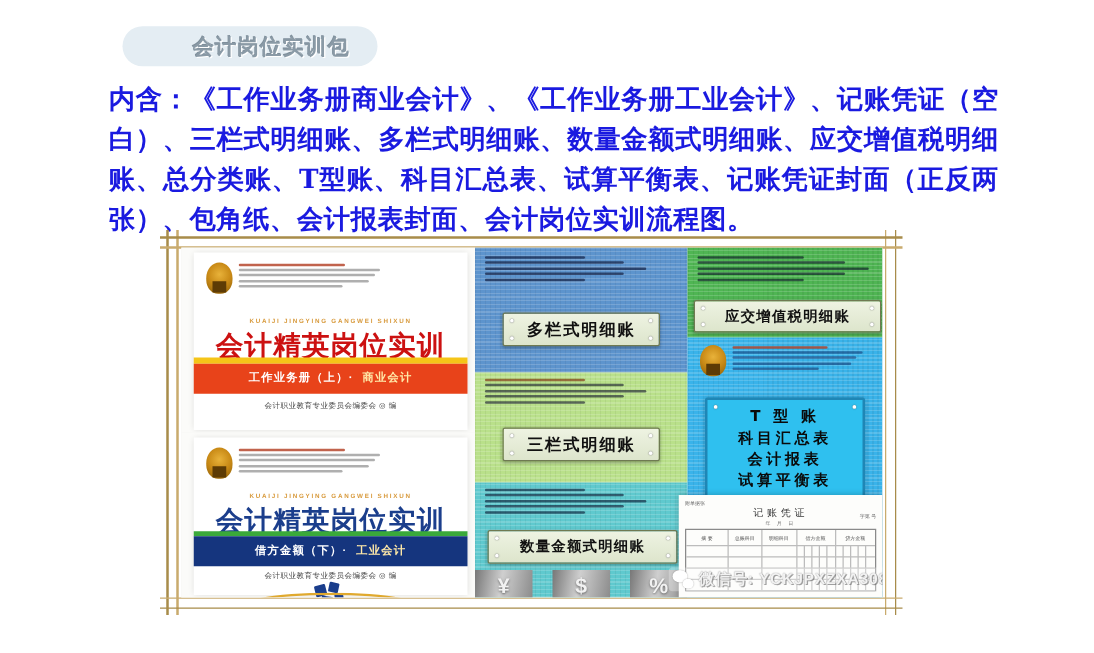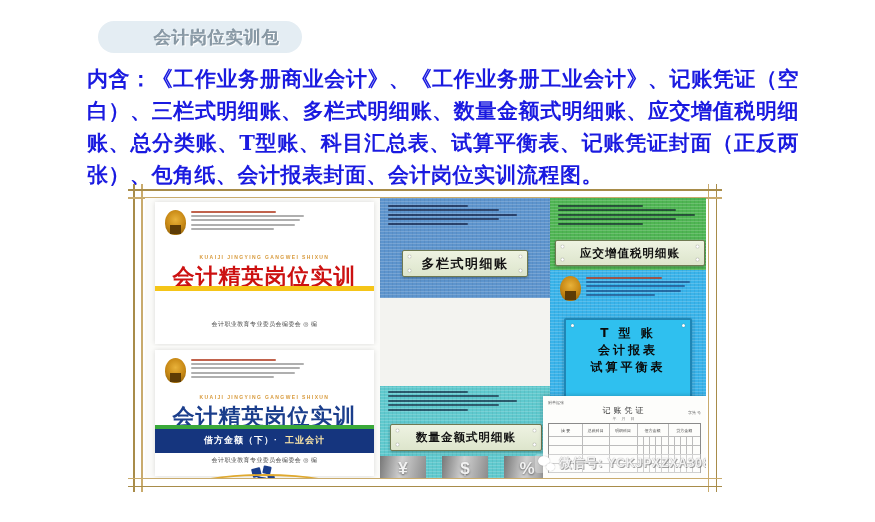--- a/index.html
+++ b/index.html
@@ -204,20 +204,26 @@
         <div class="seal-lines">
           <div class="mini" style="width:72%"></div>
           <div class="mini g" style="width:96%"></div>
           <div class="mini g" style="width:92%"></div>
           <div class="mini g" style="width:88%"></div>
           <div class="mini g" style="width:70%"></div>
         </div>
         <div class="pinyin" style="top:52px">KUAIJI JINGYING GANGWEI SHIXUN</div>
         <div class="bigtitle" style="top:60px;color:#cc1111">会计精英岗位实训</div>
         <div class="band" style="top:84px;height:5px;background:#f5c518;"></div>
+        <div class="band" style="top:89px;background:#e8431a;">
+          <div class="bt">
+            <span>工作业务册（上）·</span>
+            &nbsp;<em>商业会计</em>
+          </div>
+        </div>
         <div class="author" style="top:118px">会计职业教育专业委员会编委会 ◎ 编</div>
       </div>
     </div>
 
     <div class="panel" id="bookB">
       <div class="book-inner">
         <div class="seal"></div>
         <div class="seal-lines">
           <div class="mini" style="width:72%"></div>
           <div class="mini g" style="width:96%"></div>
@@ -257,20 +263,37 @@
       </div>
       <div class="plate" style="left:22px;top:52px;width:124px;height:25px;">
         <span class="screw" style="left:5px;top:4px"></span>
         <span class="screw" style="right:5px;top:4px"></span>
         <span class="screw" style="left:5px;bottom:4px"></span>
         <span class="screw" style="right:5px;bottom:4px"></span>
         <span class="pt">多栏式明细账</span>
       </div>
     </div>
 
+    <div class="panel" id="ledB">
+      <div class="hatch"></div>
+      <div class="micro" style="top:5px">
+        <div class="ml s" style="background:rgba(120,30,0,.6)"></div>
+        <div class="ml m"></div>
+          <div class="ml"></div>
+        <div class="ml m"></div>
+          <div class="ml s"></div>
+      </div>
+      <div class="plate" style="left:22px;top:44px;width:124px;height:25px;">
+        <span class="screw" style="left:5px;top:4px"></span>
+        <span class="screw" style="right:5px;top:4px"></span>
+        <span class="screw" style="left:5px;bottom:4px"></span>
+        <span class="screw" style="right:5px;bottom:4px"></span>
+        <span class="pt">三栏式明细账</span>
+      </div>
+    </div>
 
     <div class="panel" id="ledC">
       <div class="hatch"></div>
       <div class="micro" style="top:5px">
         <div class="ml s"></div>
           <div class="ml m"></div>
           <div class="ml"></div>
         <div class="ml m"></div>
           <div class="ml s"></div>
       </div>
@@ -315,20 +338,21 @@
         <div class="mini" style="width:70%"></div>
         <div class="mini g" style="width:96%;background:#16306a"></div>
         <div class="mini g" style="width:92%;background:#16306a"></div>
         <div class="mini g" style="width:88%;background:#16306a"></div>
         <div class="mini g" style="width:64%;background:#16306a"></div>
       </div>
       <div class="board" style="left:14px;top:48px;width:128px;height:90px;">
         <span class="screw" style="left:5px;top:4px"></span>
         <span class="screw" style="right:5px;top:4px"></span>
         <div class="bl">T 型 账</div>
+        <div class="bl">科目汇总表</div>
         <div class="bl">会计报表</div>
         <div class="bl">试算平衡表</div>
       </div>
     </div>
 
     <div class="panel" id="ledF">
       <div class="hatch"></div>
     </div>
 
     <div id="voucher">

